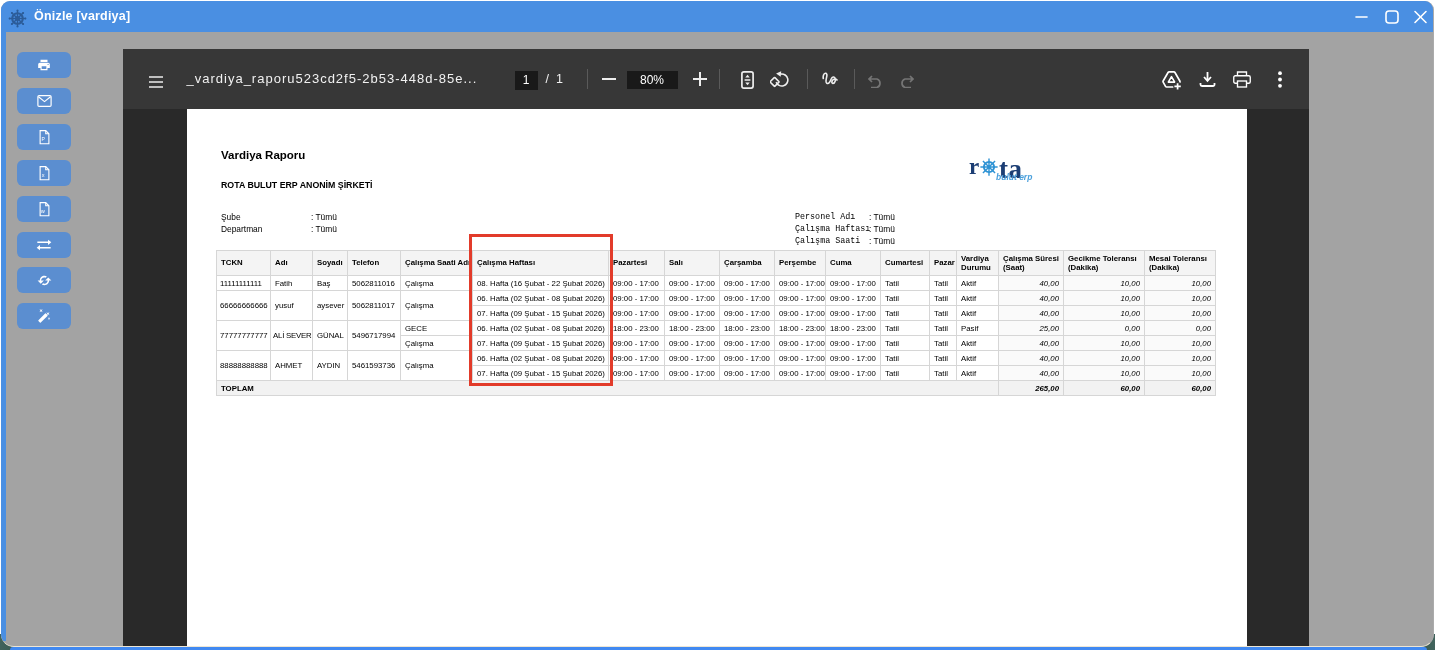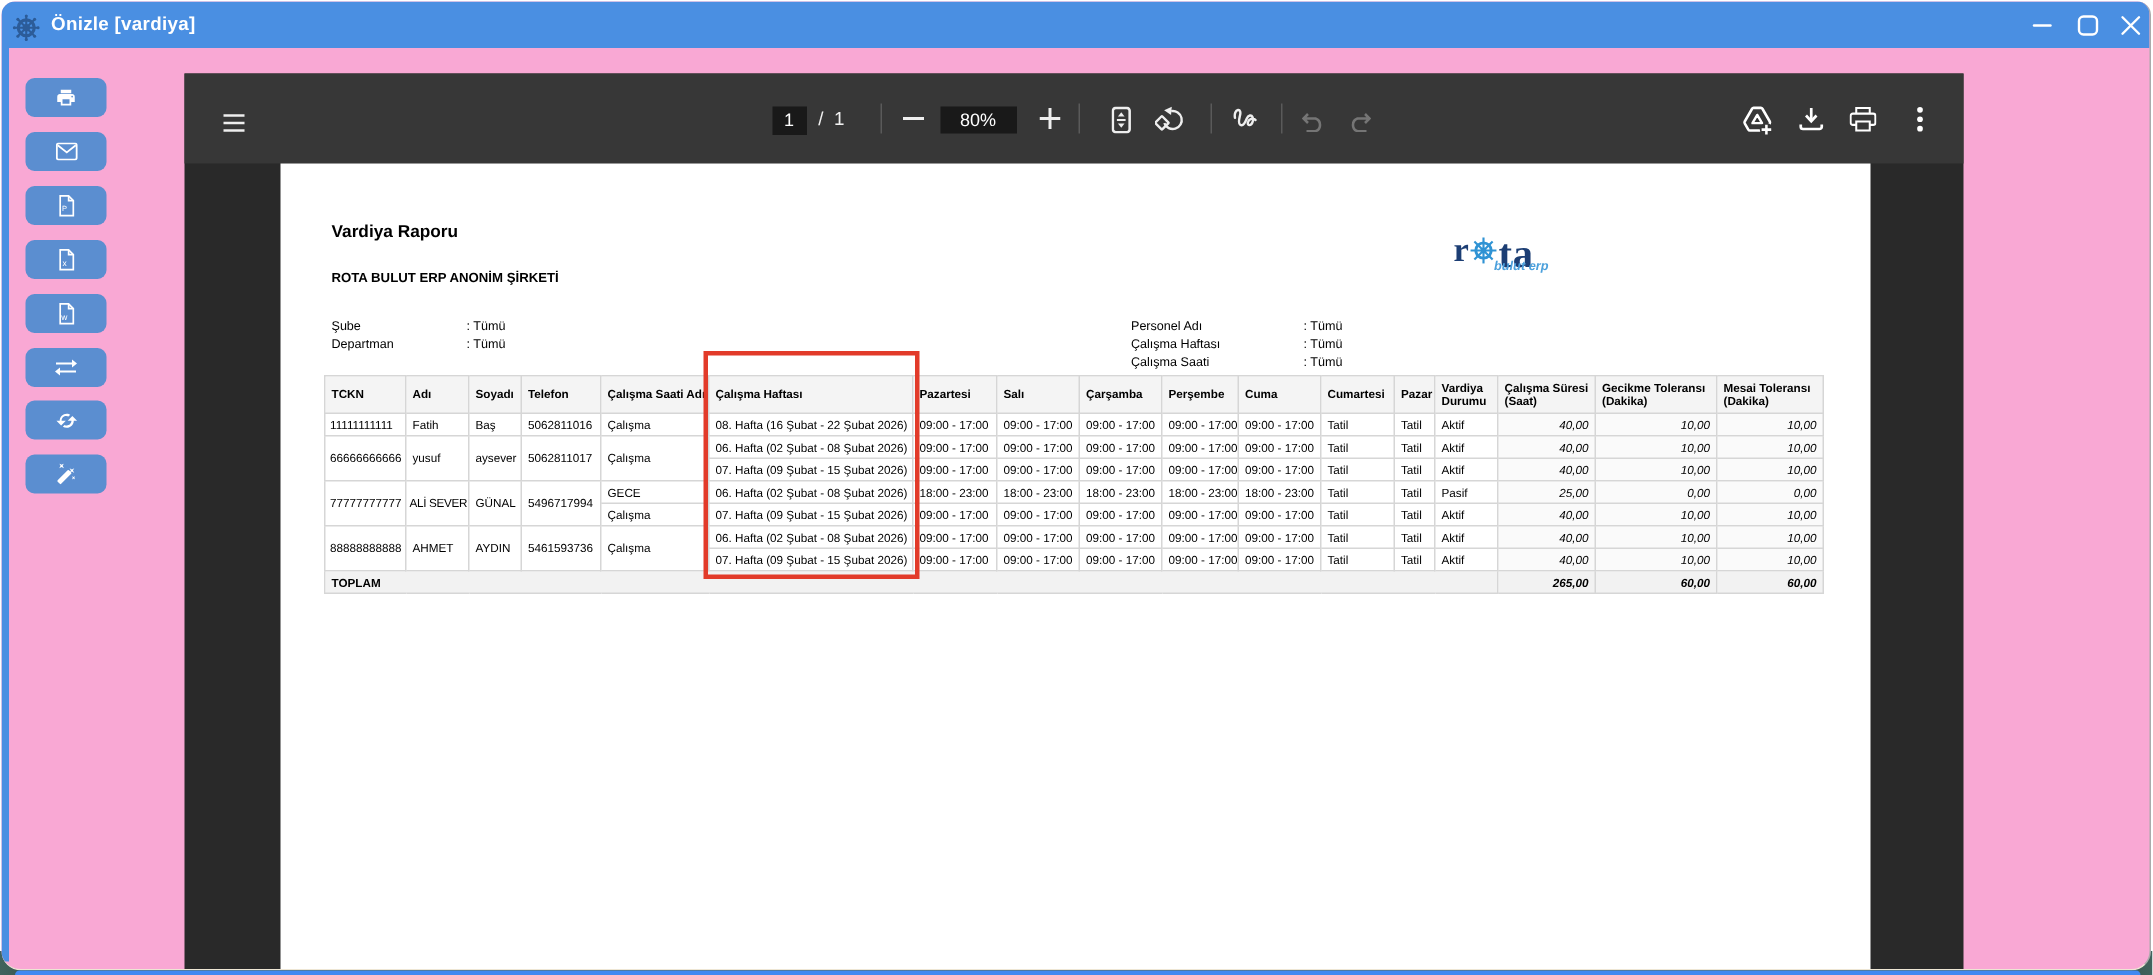--- a/index.html
+++ b/index.html
@@ -2,21 +2,21 @@
 <html><head>
 <meta charset="utf-8">
 <style>
 * { margin:0; padding:0; box-sizing:border-box; }
 html,body { width:1435px; height:650px; overflow:hidden; }
 body { font-family:"Liberation Sans", sans-serif; background:#fff; position:relative; }
 .desk { position:absolute; left:0; top:634px; width:1435px; height:16px;
   background:linear-gradient(90deg,#41635c 0%,#35544a 2%, #2c4a42 50%, #35544a 98%, #41635c 100%); }
 .bottombar { position:absolute; left:10px; top:647px; width:1417px; height:3px; background:#4189f1; border-radius:3px 3px 0 0; }
 .win { position:absolute; left:1px; top:1px; width:1433px; height:646px; border-radius:9px 9px 13px 13px;
-  background:#f9a8d4; overflow:hidden; border-bottom:1px solid #eee6d4; border-right:1px solid #ababab; }
+  background:#a3a3a3; overflow:hidden; border-bottom:1px solid #eee6d4; border-right:1px solid #ababab; }
 .titlebar { position:absolute; left:0; top:0; width:100%; height:31px; background:#4a8fe2; }
 .titletxt { position:absolute; left:33px; top:8px; color:#fff; font-size:12.5px; font-weight:700; letter-spacing:0.2px; }
 .leftstrip { position:absolute; left:0; top:31px; width:4.5px; height:609px; background:#4a8fe2; }
 
 .wc { position:absolute; top:0; height:31px; }
 
 .sbtn { position:absolute; left:16px; width:54px; height:26px; background:#5b8ed0; border-radius:6px;
   display:flex; align-items:center; justify-content:center; color:#fff; }
 
 .viewer { position:absolute; left:121.5px; top:48px; width:1186.5px; height:598px; background:#292929; }
@@ -134,20 +134,21 @@
   <div class="viewer">
     <div class="toolbar">
 
       <svg style="position:absolute;left:25px;top:25px" width="16" height="16" viewBox="0 0 16 16">
           <g stroke="#eee" stroke-width="1.6">
             <line x1="1" y1="3" x2="15" y2="3"></line>
             <line x1="1" y1="8" x2="15" y2="8"></line>
             <line x1="1" y1="13" x2="15" y2="13"></line>
           </g>
         </svg>
+      <div style="position:absolute;left:64px;top:22px;font-size:13px;letter-spacing:1px;color:#f1f1f1;">_vardiya_raporu523cd2f5-2b53-448d-85e...</div>
       <div class="darkbox" style="position:absolute;left:392px;top:21.5px;width:23px;height:19px;">1</div>
       <div style="position:absolute;left:423px;top:23px;font-size:12.5px;color:#f1f1f1;">/&nbsp;&nbsp;1</div>
       <div class="sep" style="position:absolute;left:464px;top:20px;"></div>
       <svg style="position:absolute;left:479px;top:29px" width="14" height="2" viewBox="0 0 14 2">
           <line x1="0" y1="1" x2="14" y2="1" stroke="#eee" stroke-width="2"></line>
         </svg>
       <div class="darkbox" style="position:absolute;left:504px;top:21.5px;width:51px;height:18px;">80%</div>
       <svg style="position:absolute;left:570px;top:23px" width="14" height="14" viewBox="0 0 14 14">
           <g stroke="#eee" stroke-width="2">
             <line x1="0" y1="7" x2="14" y2="7"></line>
@@ -230,21 +231,21 @@
                 <line x1="3.9" y1="3.9" x2="20.1" y2="20.1"></line>
                 <line x1="20.1" y1="3.9" x2="3.9" y2="20.1"></line>
               </g>
             </g>
           </svg>
         <div style="position:absolute;left:30px;top:-1px;font-family:'Liberation Serif',serif;font-weight:700;font-size:27px;color:#1c3e74;letter-spacing:0.5px;">ta</div>
         <div style="position:absolute;left:27px;top:16.5px;font-size:8.5px;color:#4ba0dc;font-style:italic;font-weight:700;">bulut erp</div>
       </div>
       <div class="meta" style="left:34px;top:102px;">Şube<br>Departman</div>
       <div class="meta" style="left:124px;top:102px;">: Tümü<br>: Tümü</div>
-      <div class="meta" style="left:567px;top:102px;">Personel Adı<br>Çalışma Haftası<br>Çalışma Saati</div>
+      <div class="meta" style="left:608px;top:102px;font-family:Liberation Mono, monospace;">Personel Adı<br>Çalışma Haftası<br>Çalışma Saati</div>
       <div class="meta" style="left:682px;top:102px;">: Tümü<br>: Tümü<br>: Tümü</div>
       <table class="rep">
         <colgroup>
           <col style="width:54px">
             <col style="width:42px">
             <col style="width:35px">
             <col style="width:53px">
             <col style="width:72px">
             <col style="width:136px">
           <col style="width:56px">

